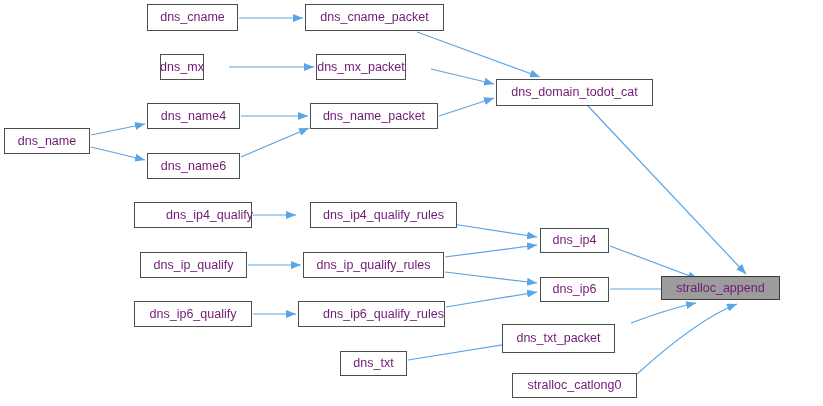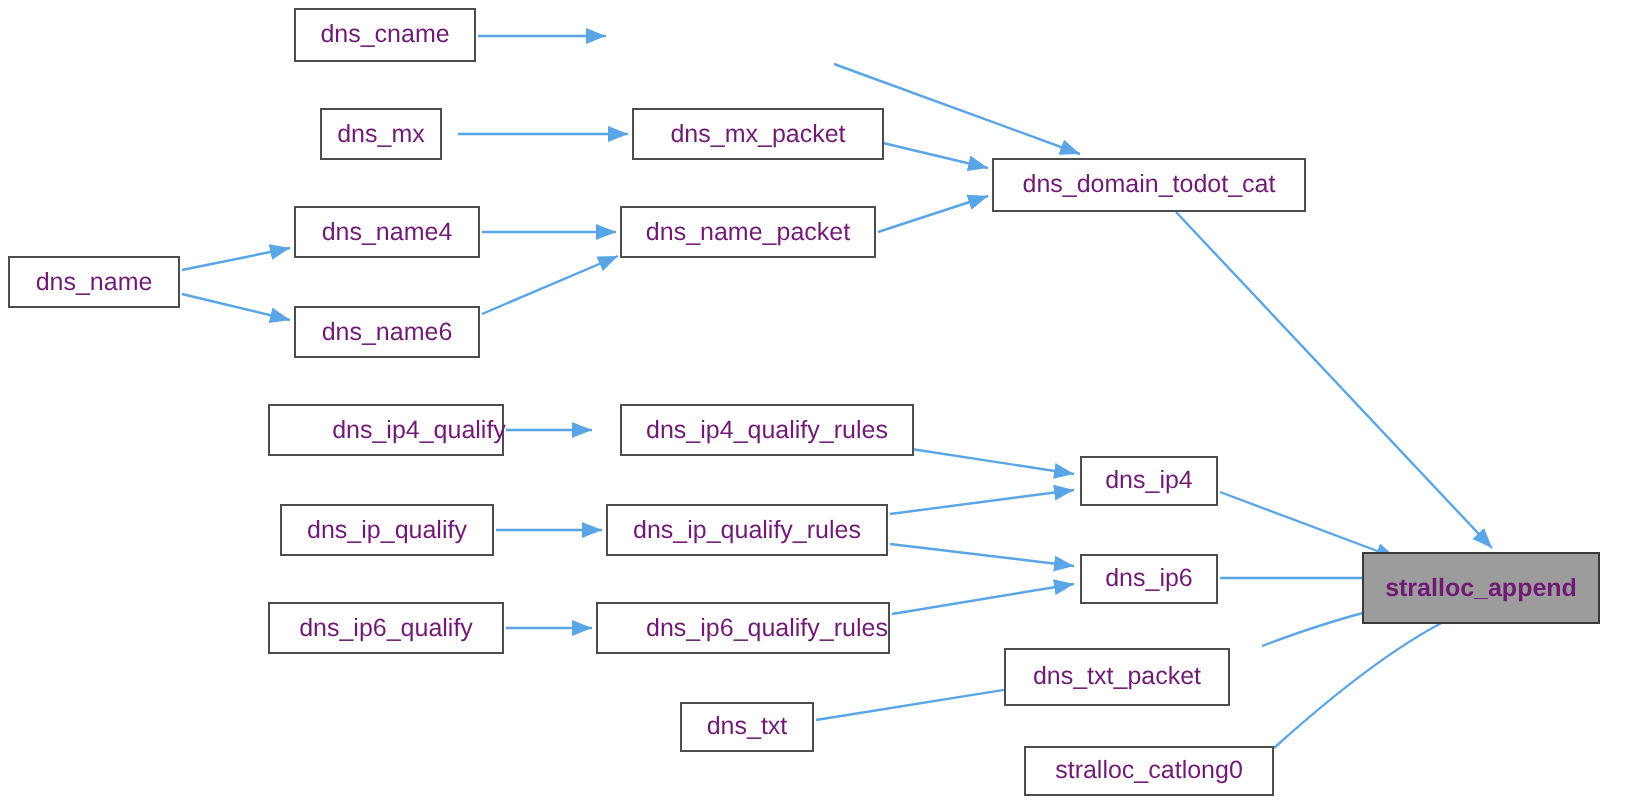--- a/index.html
+++ b/index.html
@@ -56,32 +56,33 @@
       <path d="M445,257 L537,245" fill="none" stroke="#5aa5e6" stroke-width="1.2" marker-end="url(#arrow)"></path>
       <path d="M445,272 L537,283" fill="none" stroke="#5aa5e6" stroke-width="1.2" marker-end="url(#arrow)"></path>
       <path d="M446,307 L537,292" fill="none" stroke="#5aa5e6" stroke-width="1.2" marker-end="url(#arrow)"></path>
       <path d="M610,246 L698,279" fill="none" stroke="#5aa5e6" stroke-width="1.2" marker-end="url(#arrow)"></path>
       <path d="M610,289 L698,289" fill="none" stroke="#5aa5e6" stroke-width="1.2" marker-end="url(#arrow)"></path>
       <path d="M408,360 L514,343" fill="none" stroke="#5aa5e6" stroke-width="1.2" marker-end="url(#arrow)"></path>
       <path d="M631,323 Q668,309 696,303" fill="none" stroke="#5aa5e6" stroke-width="1.2" marker-end="url(#arrow)"></path>
       <path d="M637,374 Q698,319 737,304" fill="none" stroke="#5aa5e6" stroke-width="1.2" marker-end="url(#arrow)"></path>
     </svg>
     <div class="node" style="left: 147px; top: 4px; width: 91px; height: 27px;">dns_cname</div>
-    <div class="node" style="left: 160px; top: 54px; width: 61px; height: 26px;">dns_mx</div>
-    <div class="node" style="left: 316px; top: 54px; width: 126px; height: 26px;">dns_mx_packet</div>
+    <div class="node" style="left: 305px; top: 4px; width: 139px; height: 27px;">dns_cname_packet</div>
+    <div class="node" style="left: 160px; top: 54px; width: 44px; height: 26px;">dns_mx</div>
+    <div class="node" style="left: 316px; top: 54px; width: 90px; height: 26px;">dns_mx_packet</div>
     <div class="node" style="left: 147px; top: 103px; width: 93px; height: 26px;">dns_name4</div>
     <div class="node" style="left: 310px; top: 103px; width: 128px; height: 26px;">dns_name_packet</div>
     <div class="node" style="left: 4px; top: 128px; width: 86px; height: 26px;">dns_name</div>
     <div class="node" style="left: 147px; top: 153px; width: 93px; height: 26px;">dns_name6</div>
     <div class="node" style="left: 496px; top: 79px; width: 157px; height: 27px;">dns_domain_todot_cat</div>
     <div class="node" style="left: 134px; top: 202px; width: 118px; height: 26px; padding-left: 33px;">dns_ip4_qualify</div>
     <div class="node" style="left: 298px; top: 202px; width: 147px; height: 26px; margin-left: 12px;">dns_ip4_qualify_rules</div>
     <div class="node" style="left: 140px; top: 252px; width: 107px; height: 26px;">dns_ip_qualify</div>
     <div class="node" style="left: 303px; top: 252px; width: 141px; height: 26px;">dns_ip_qualify_rules</div>
     <div class="node" style="left: 134px; top: 301px; width: 118px; height: 26px;">dns_ip6_qualify</div>
     <div class="node" style="left: 298px; top: 301px; width: 147px; height: 26px; padding-left: 24px;">dns_ip6_qualify_rules</div>
     <div class="node" style="left: 540px; top: 228px; width: 69px; height: 25px;">dns_ip4</div>
     <div class="node" style="left: 540px; top: 277px; width: 69px; height: 25px;">dns_ip6</div>
     <div class="node" style="left: 502px; top: 324px; width: 113px; height: 29px;">dns_txt_packet</div>
     <div class="node" style="left: 340px; top: 351px; width: 67px; height: 25px;">dns_txt</div>
     <div class="node" style="left: 512px; top: 373px; width: 125px; height: 25px;">stralloc_catlong0</div>
-    <div class="node highlight" style="left: 681px; top: 276px; width: 119px; height: 36px; font-weight: bold;">stralloc_append</div>
+    <div class="node highlight" style="left: 661px; top: 276px; width: 119px; height: 24px;">stralloc_append</div>
   </div>
 
 </body></html>

